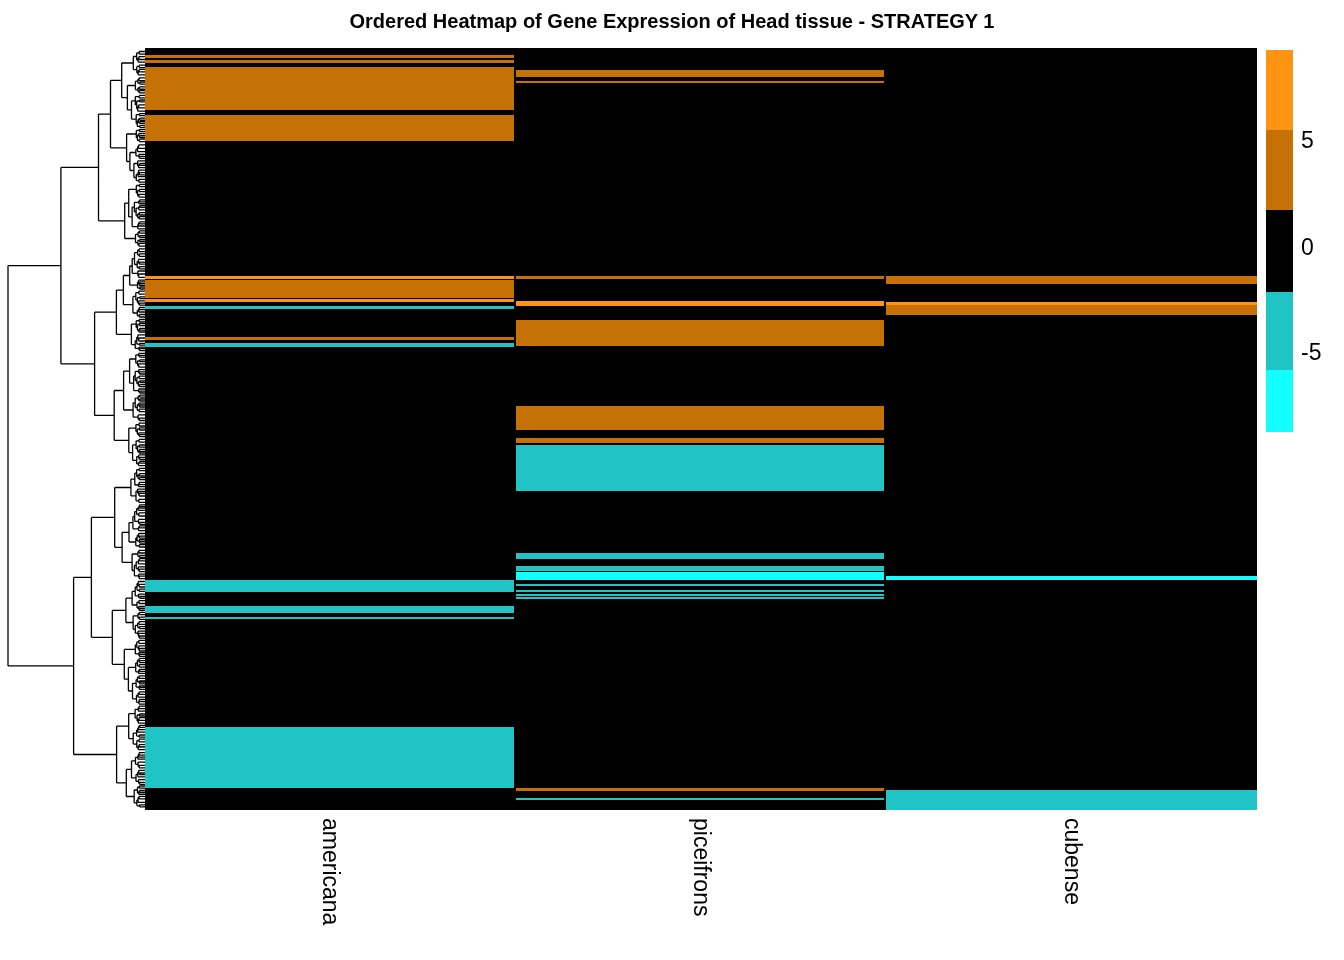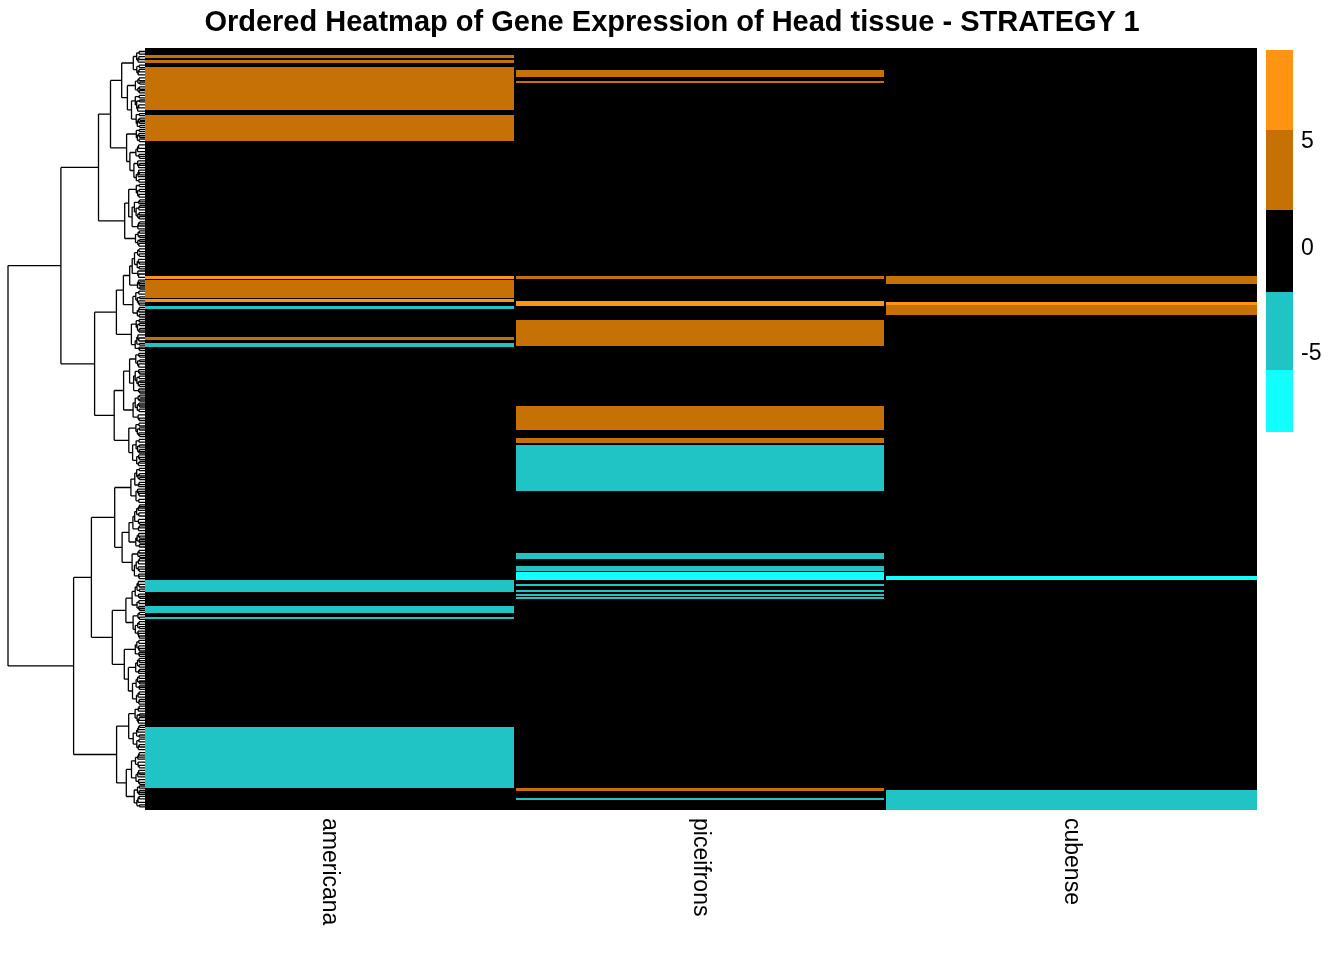--- a/index.html
+++ b/index.html
@@ -2,21 +2,21 @@
 <html><head>
 <meta charset="utf-8">
 <style>
   html,body { margin:0; padding:0; background:#ffffff; }
   .figure {
     position:relative; width:1344px; height:960px; background:#ffffff;
     font-family:"Liberation Sans", sans-serif; overflow:hidden;
   }
   .title {
     position:absolute; top:4px; left:0; width:1344px; text-align:center;
-    font-size:29px; line-height:34px; font-weight:bold; color:#000;
+    font-size:20px; line-height:34px; font-weight:bold; color:#000;
   }
   .dendro-svg { position:absolute; left:0; top:0; width:1344px; height:960px; pointer-events:none; }
   .heatmap { position:absolute; left:145px; top:48px; width:1112px; height:762px; background:#000; }
   .hm-col { position:absolute; top:0; height:762px; width:33.333%; }
   .hm-col-0 { left:0; }
   .hm-col-1 { left:33.333%; }
   .hm-col-2 { left:66.667%; }
   .band { position:absolute; left:0; right:2px; }
   .hm-col-2 .band { right:0; }
   .col-label {

